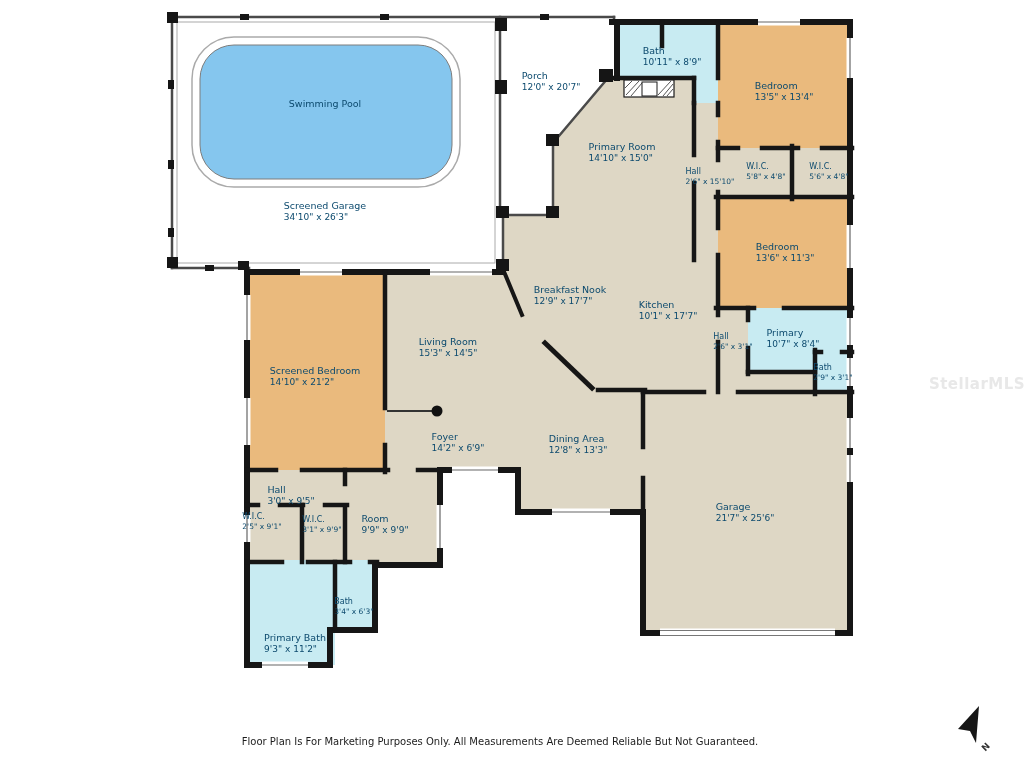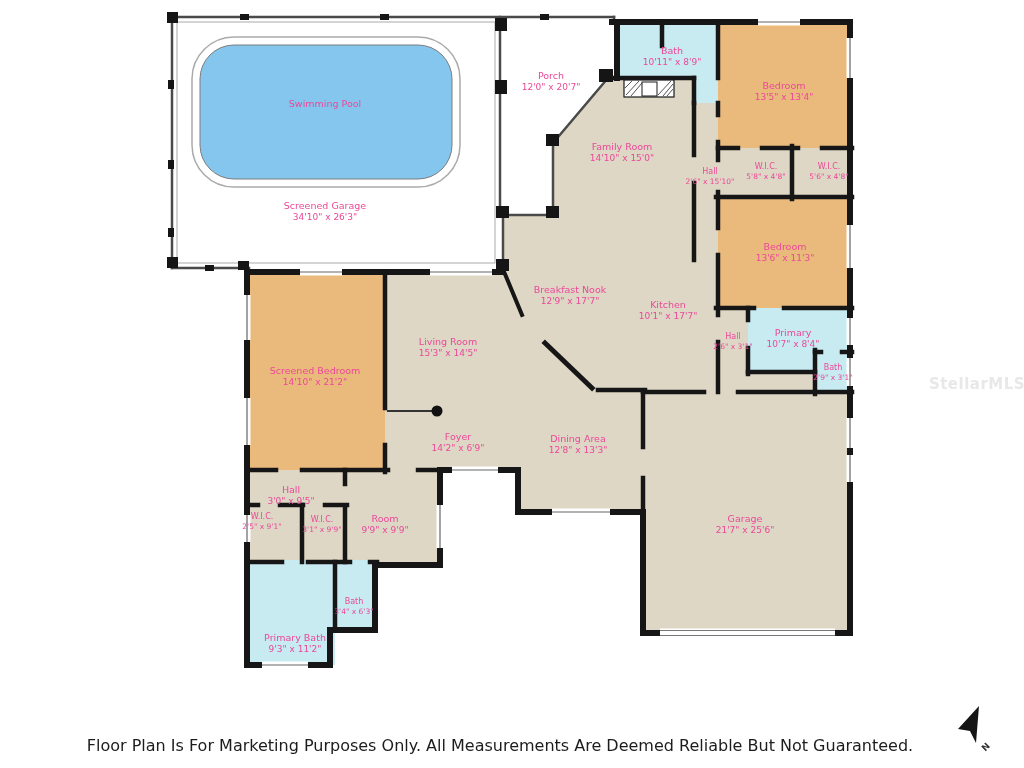--- a/index.html
+++ b/index.html
@@ -3,29 +3,29 @@
 <meta charset="utf-8">
 <style>
   :root{
     --c-floor:#ded7c5; --c-bedroom:#eaba7d; --c-wet:#c8ebf2; --c-pool:#85c6ee;
     --c-wall:#161616; --c-line:#4a4a4a;
   }
   html,body{margin:0;padding:0;background:#fff;}
   .stage{position:relative;width:1024px;height:768px;background:#fff;overflow:hidden;
          font-family:"DejaVu Sans", sans-serif;}
   .plan-svg{position:absolute;left:0;top:0;}
-  .lbl{position:absolute;transform:translate(-50%,-50%);text-align:center;color:#ec4899;
+  .lbl{position:absolute;transform:translate(-50%,-50%);color:#0c4a6e;
        white-space:nowrap;line-height:1.25;z-index:4;}
   .lbl .nm{display:block;font-size:9.5px;}
   .lbl .dm{display:block;font-size:9px;}
   .lbl.sm .nm{font-size:8px;}
   .lbl.sm .dm{font-size:7.5px;}
   .dm:empty{display:none;}
   .footer-note{position:absolute;left:0;top:736px;width:1000px;text-align:center;
-       font-size:16px;color:#1c1c1c;z-index:4;}
+       font-size:10px;color:#1c1c1c;z-index:4;}
   .watermark{position:absolute;left:977px;top:384px;transform:translate(-50%,-50%);
        font-size:15px;font-weight:600;letter-spacing:.5px;color:#e8e8e8;z-index:3;}
   .north-n{position:absolute;left:982px;top:742px;font-size:9px;font-weight:600;color:#333;
        transform:rotate(-45deg);z-index:4;}
 </style>
 </head>
 <body>
 
 <div class="stage">
 
@@ -241,21 +241,21 @@
 </div>
 <div class="lbl sm" style="left:766px;top:172px">
   <span class="nm">W.I.C.</span>
   <span class="dm">5'8" x 4'8"</span>
 </div>
 <div class="lbl sm" style="left:829px;top:172px">
   <span class="nm">W.I.C.</span>
   <span class="dm">5'6" x 4'8"</span>
 </div>
 <div class="lbl" style="left:622px;top:153px">
-  <span class="nm">Family Room</span>
+  <span class="nm">Primary Room</span>
   <span class="dm">14'10" x 15'0"</span>
 </div>
 <div class="lbl sm" style="left:710px;top:177px">
   <span class="nm">Hall</span>
   <span class="dm">2'6" x 15'10"</span>
 </div>
 <div class="lbl" style="left:785px;top:253px">
   <span class="nm">Bedroom</span>
   <span class="dm">13'6" x 11'3"</span>
 </div>
@@ -288,21 +288,21 @@
   <span class="dm">14'10" x 21'2"</span>
 </div>
 <div class="lbl" style="left:458px;top:443px">
   <span class="nm">Foyer</span>
   <span class="dm">14'2" x 6'9"</span>
 </div>
 <div class="lbl" style="left:578px;top:445px">
   <span class="nm">Dining Area</span>
   <span class="dm">12'8" x 13'3"</span>
 </div>
-<div class="lbl" style="left:745px;top:525px">
+<div class="lbl" style="left:745px;top:513px">
   <span class="nm">Garage</span>
   <span class="dm">21'7" x 25'6"</span>
 </div>
 <div class="lbl" style="left:291px;top:496px">
   <span class="nm">Hall</span>
   <span class="dm">3'0" x 9'5"</span>
 </div>
 <div class="lbl sm" style="left:262px;top:522px">
   <span class="nm">W.I.C.</span>
   <span class="dm">2'5" x 9'1"</span>

